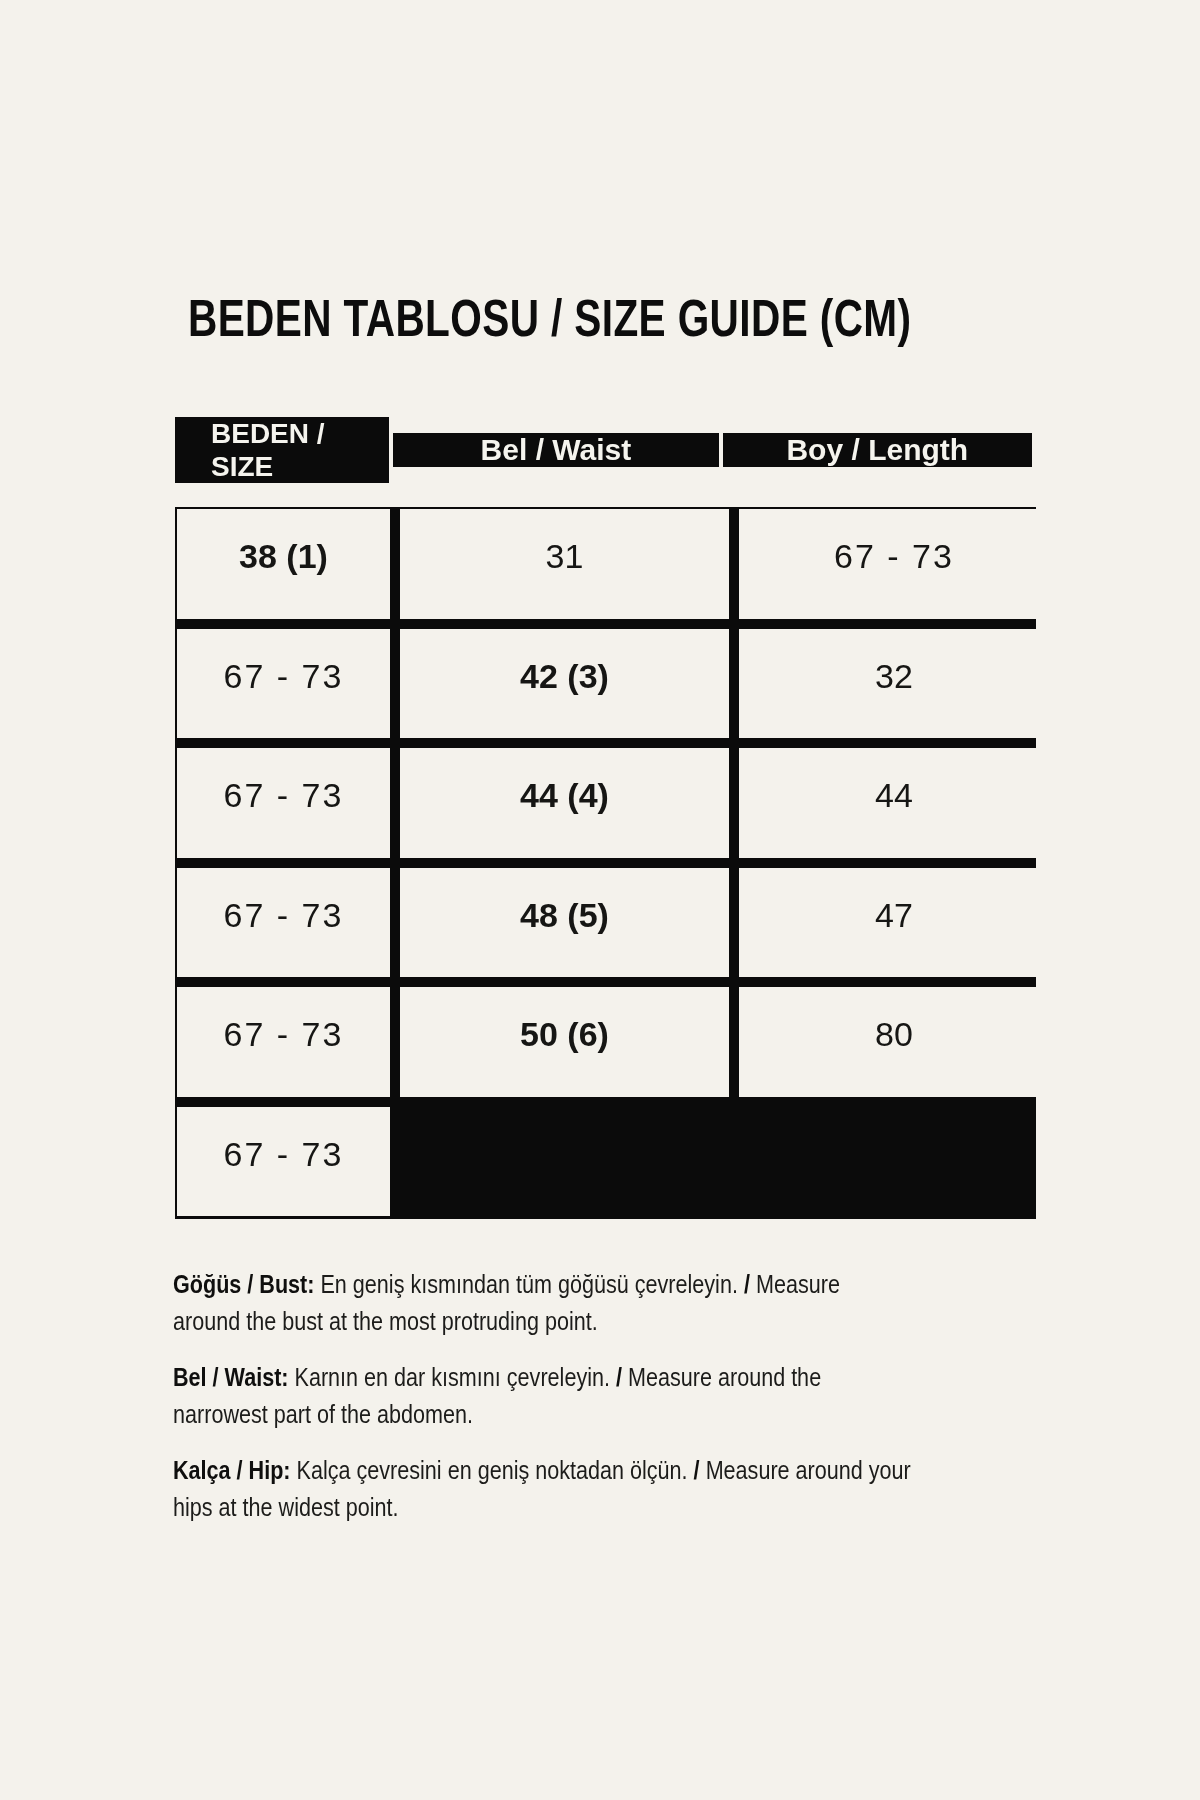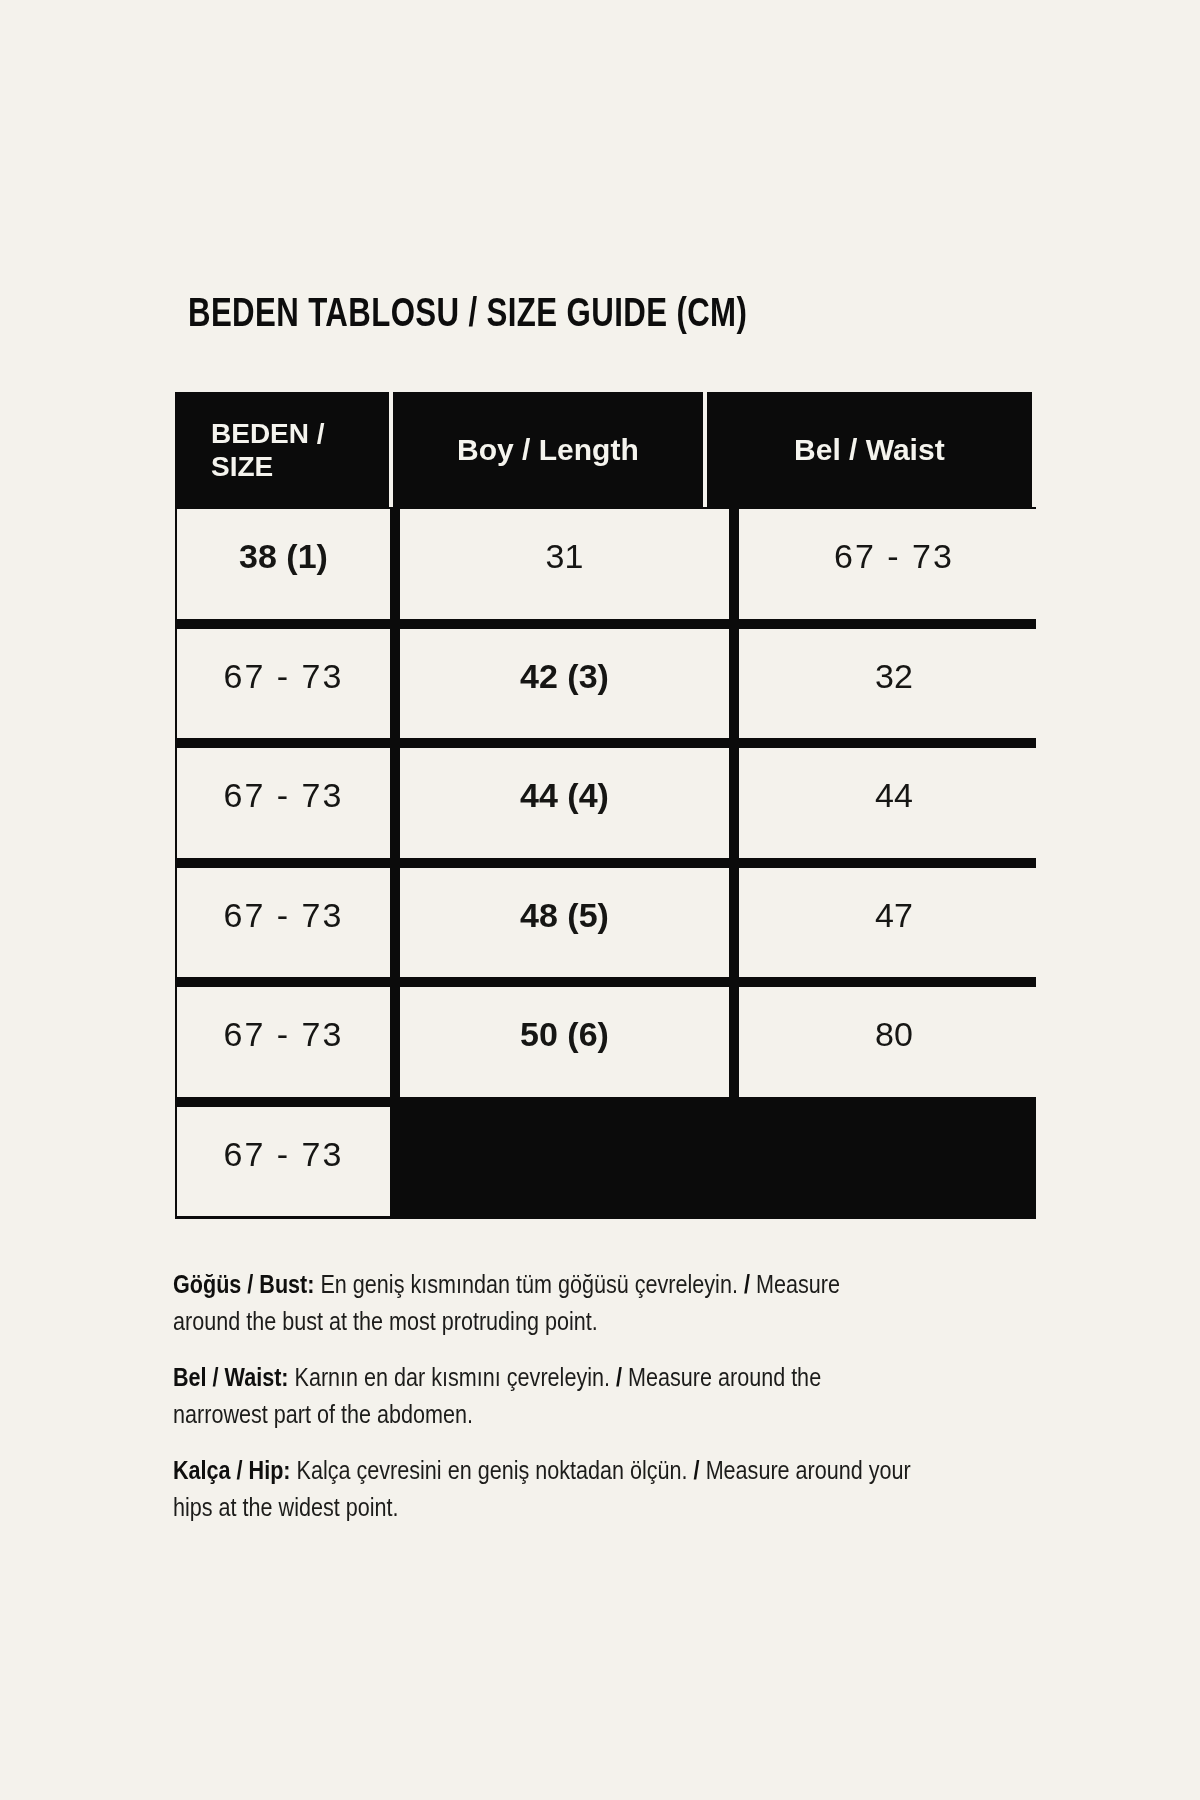--- a/index.html
+++ b/index.html
@@ -9,30 +9,30 @@
     width:1200px; height:1800px;
     background:#f4f2ec;
     font-family:"Liberation Sans", sans-serif;
     color:#101010;
     overflow:hidden;
   }
 
   
   .title {
     position:absolute; left:188px; top:292px;
-    font-size:40px; font-weight:700; line-height:1;
+    font-size:52px; font-weight:700; line-height:1;
     white-space:nowrap; color:#0d0d0d; letter-spacing:0.5px;
   }
   .squeeze { display:inline-block; transform:scaleX(0.78); transform-origin:0 0; }
 
   
   .thead {
     position:absolute; left:175px; top:392px;
     width:857px; height:115px;
-    display:flex; gap:4px;
+    display:flex; gap:4px;align-items:center;
   }
   .th {
     background:#0b0b0b; color:#f5f4ee; font-weight:700;
     display:flex; align-items:center; justify-content:center;
     box-sizing:border-box;
   }
   .th-size   { width:215px; justify-content:flex-start; padding-left:36px; padding-right:28px;
                font-size:28px; line-height:33px; }
   .th-waist  { width:327px; font-size:30px; }
   .th-length { width:311px; font-size:30px; }
@@ -71,22 +71,22 @@
 <body>
 
 <div class="page">
 
   <div class="title">
     <span class="squeeze">BEDEN TABLOSU / SIZE GUIDE (CM)</span>
   </div>
 
   <div class="thead">
     <div class="th th-size">BEDEN / SIZE</div>
+    <div class="th th-waist">Bel / Waist</div>
     <div class="th th-length">Boy / Length</div>
-    <div class="th th-waist">Bel / Waist</div>
   </div>
 
   <div class="tbody">
     <div class="td size">38 (1)</div>
     <div class="td">31</div>
     <div class="td range">67 - 73</div>
 
     <div class="td range">67 - 73</div>
 
     <div class="td size">42 (3)</div>

